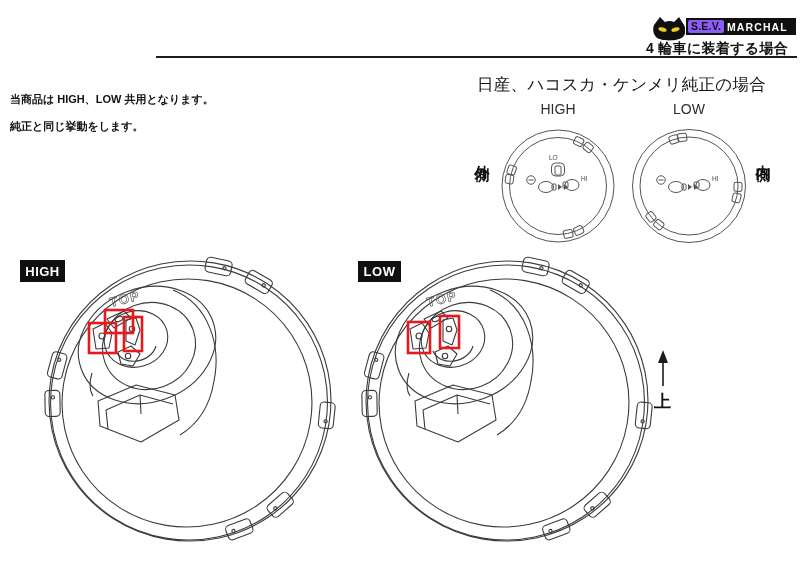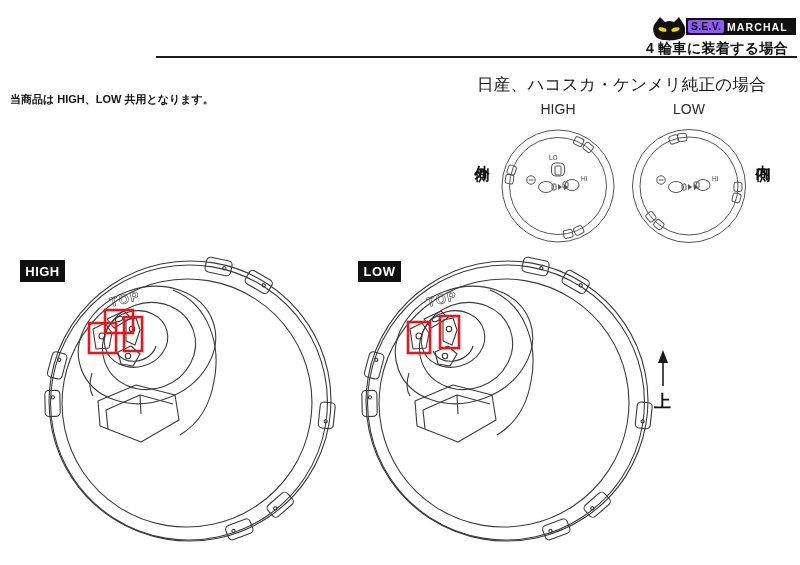--- a/index.html
+++ b/index.html
@@ -52,20 +52,21 @@
     <ellipse cx="23.5" cy="14.5" rx="4.2" ry="2" fill="#f2d115" transform="rotate(-16 23.5 14.5)"></ellipse>
   </svg>
   <div class="abs brand-box">
     <span class="sev-chip">S.E.V.</span>
     <span class="marchal">MARCHAL</span>
   </div>
   <div class="abs usage-note">4 輪車に装着する場合</div>
 
   <div class="abs intro">
     <p>当商品は HIGH、LOW 共用となります。</p>
+    <p>純正と同じ挙動をします。</p>
   </div>
 
   <div class="abs section-title">日産、ハコスカ・ケンメリ純正の場合</div>
   <div class="abs circle-label" style="left:528px;">HIGH</div>
   <div class="abs circle-label" style="left:659px;">LOW</div>
   <div class="abs side-label" style="left:472px;">外側</div>
   <div class="abs side-label" style="left:753px;">内側</div>
 
   <svg class="abs" style="left:460px;top:118px;" width="330" height="134" viewBox="460 118 330 134">
     <g fill="none" stroke="#555" stroke-width="1">

